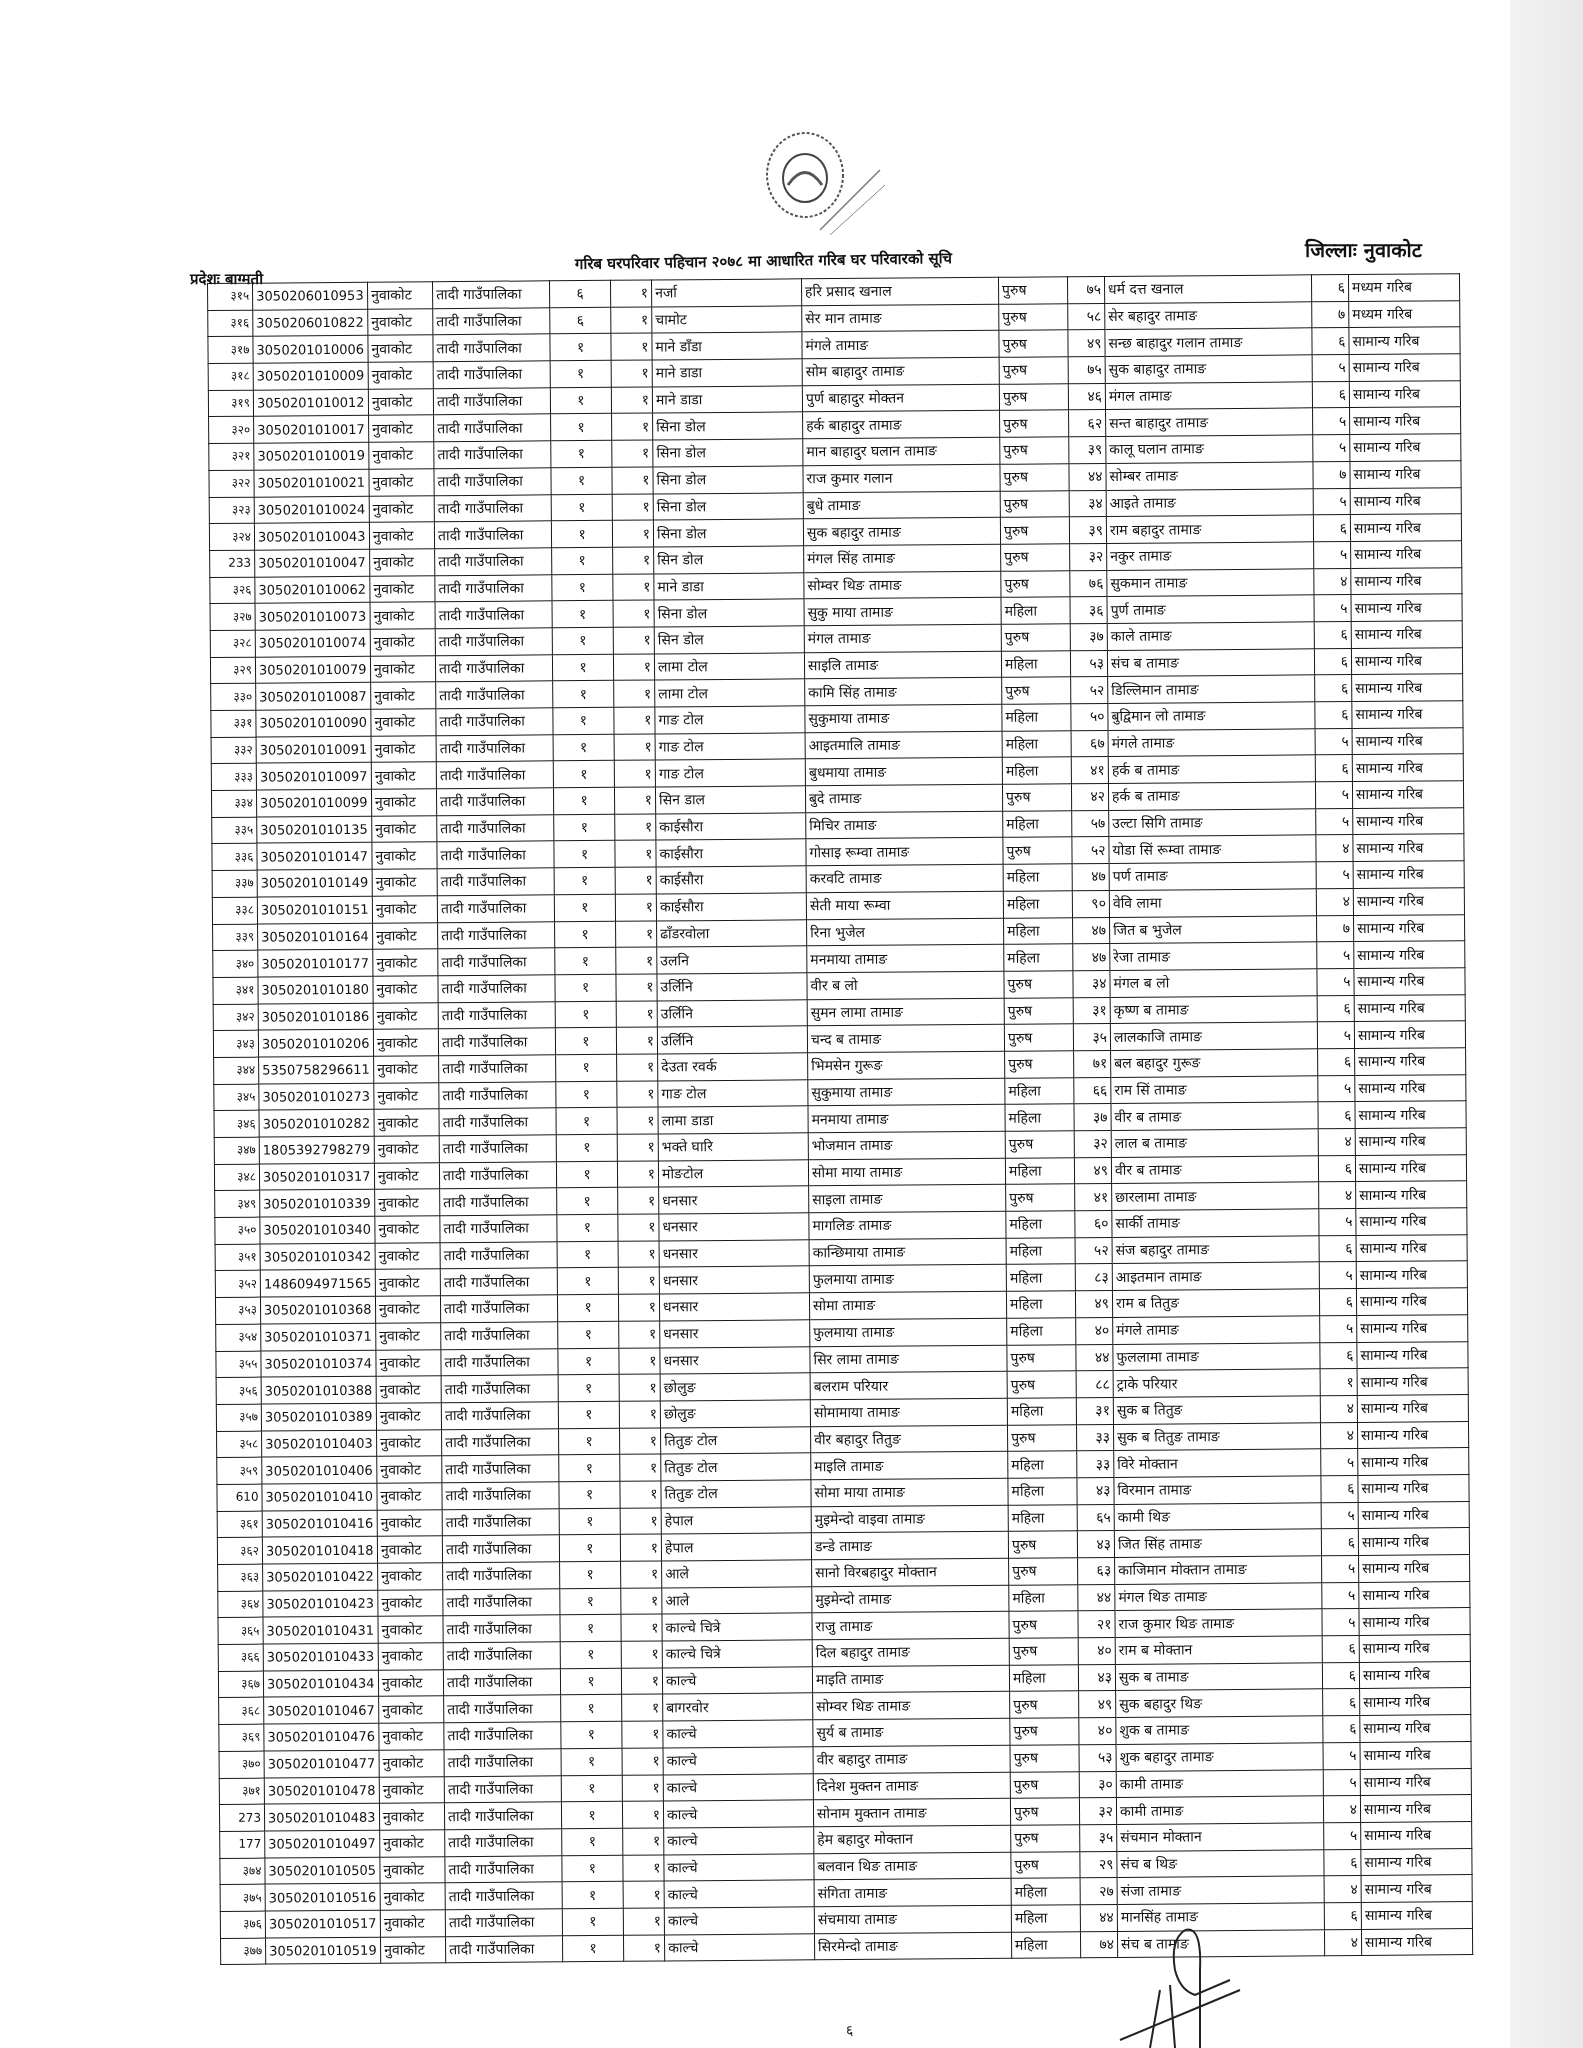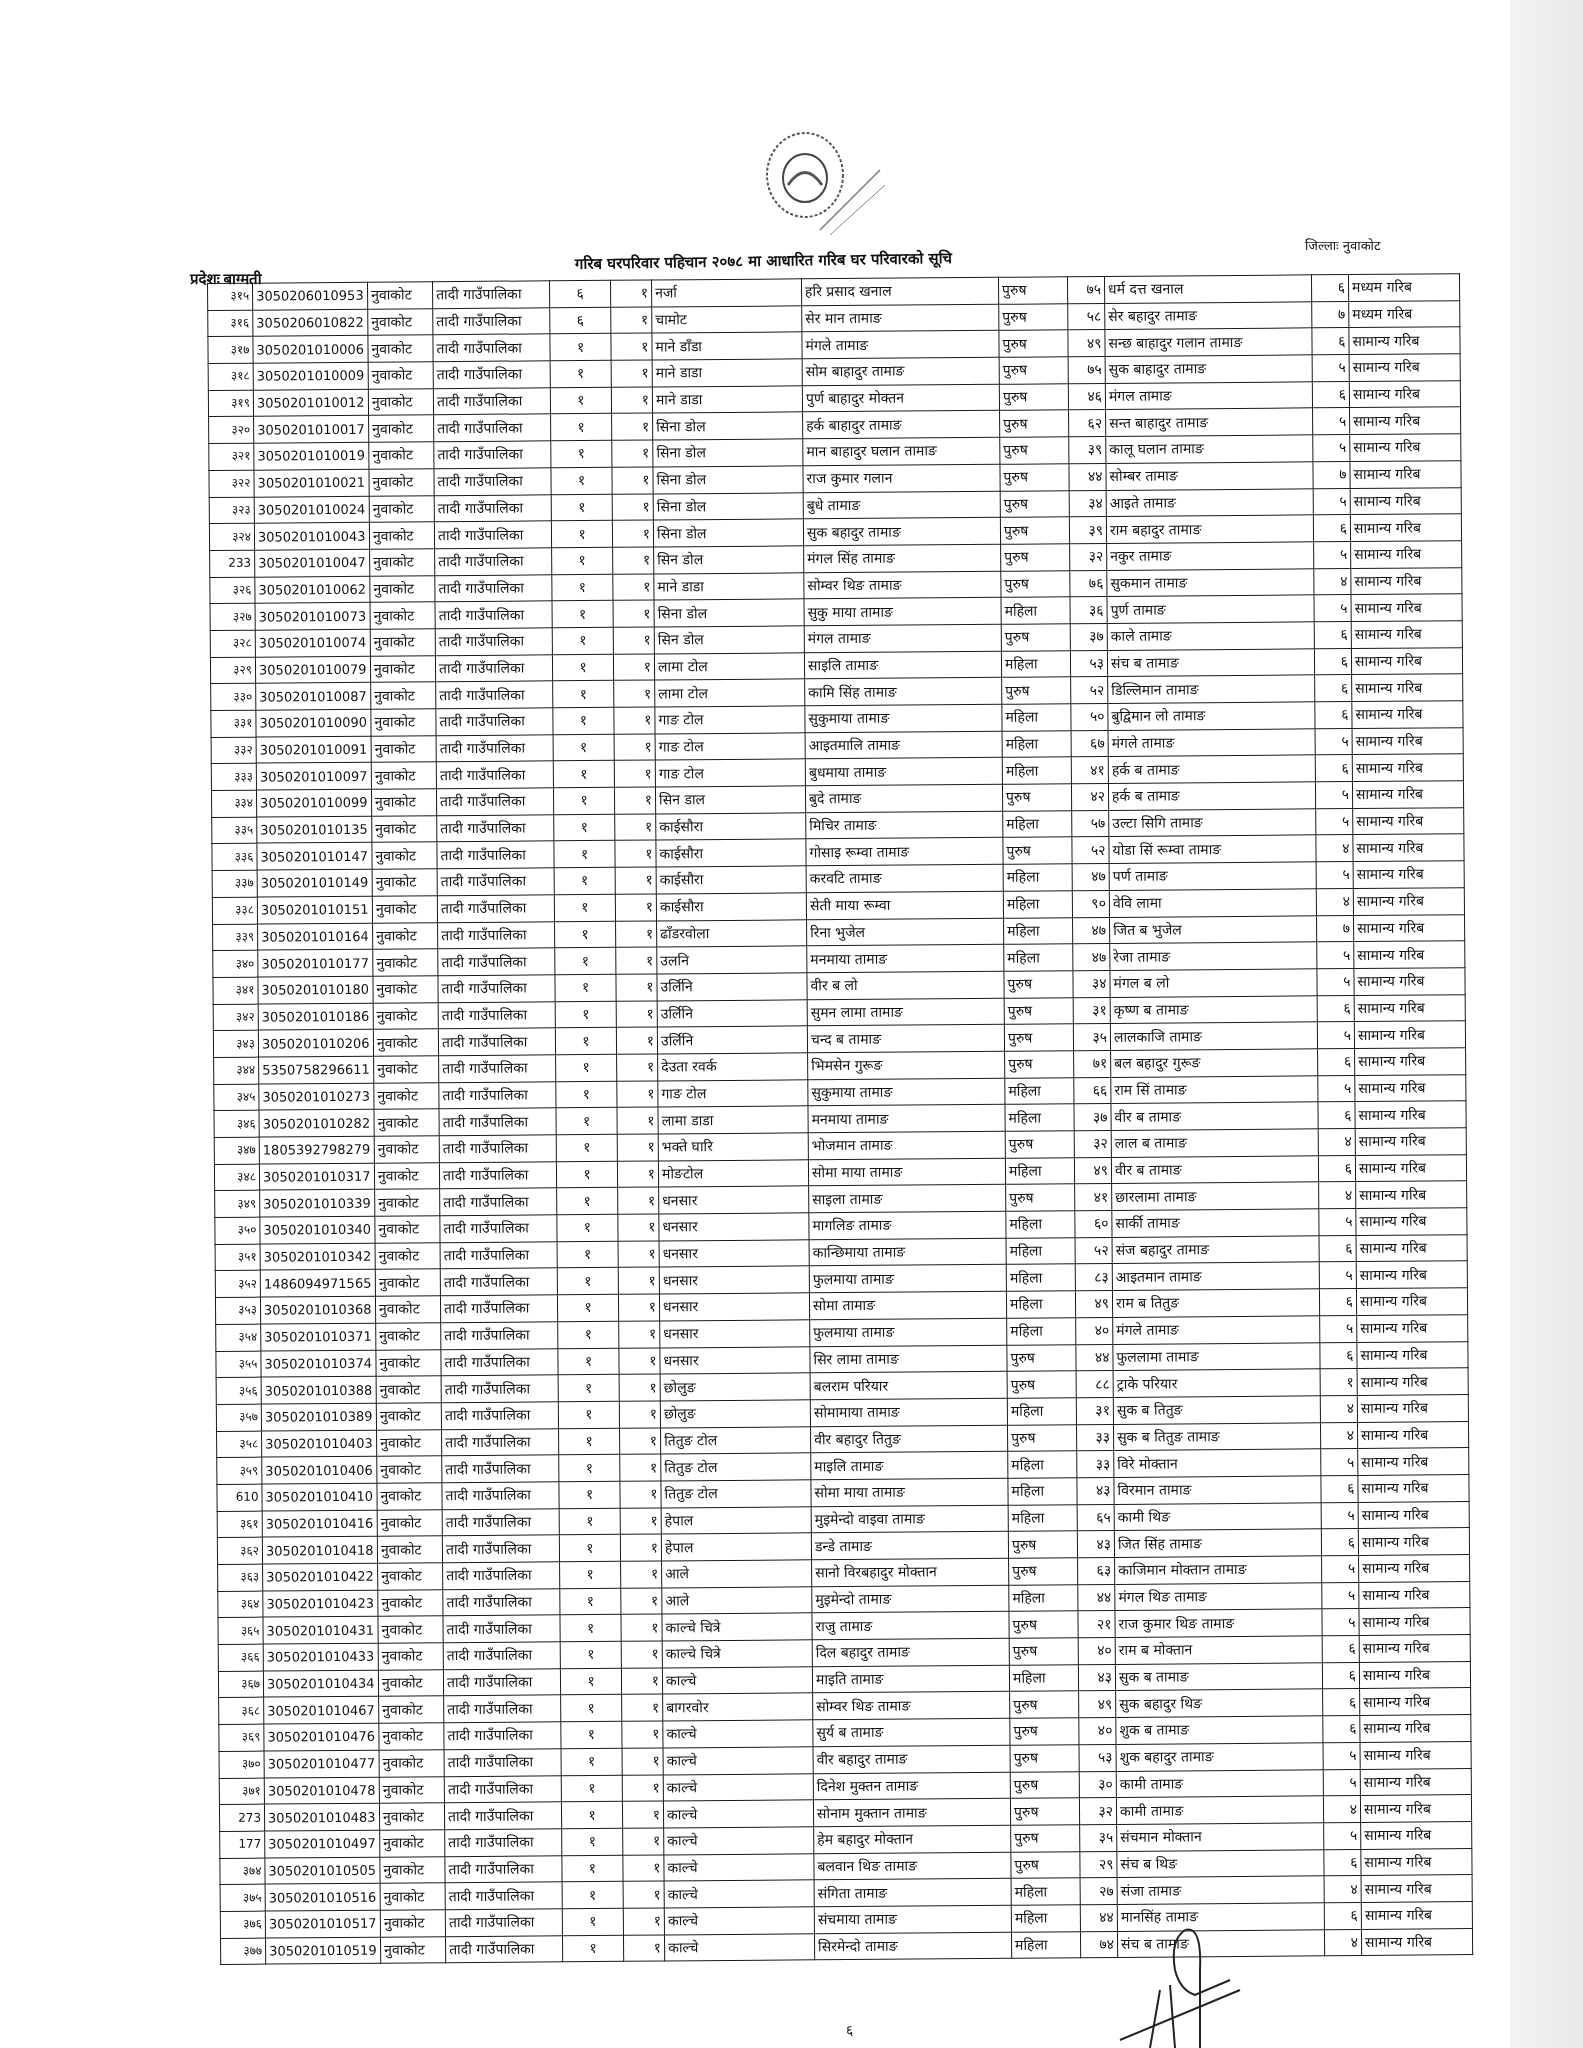--- a/index.html
+++ b/index.html
@@ -8,28 +8,28 @@
     font-family: "DejaVu Sans", sans-serif; color: #111;
   }
   .page-edge {
     position: absolute; left: 1510px; top: 0; width: 73px; height: 2048px;
     background: linear-gradient(to right, #f3f3f3, #e8e8e8);
   }
   .seal {
     position: absolute; left: 750px; top: 130px; width: 140px; height: 110px;
   }
   .header-left {
-    position: absolute; left: 190px; top: 268px; font-size: 15px; font-weight: bold; font-family: Liberation Serif, serif;
+    position: absolute; left: 190px; top: 268px; font-size: 15px; font-weight: bold;
   }
   .header-title {
     position: absolute; left: 575px; top: 250px; font-size: 15px; font-weight: bold;
     transform: rotate(-0.9deg);
   }
   .header-right {
-    position: absolute; left: 1305px; top: 236px; font-size: 13px; font-weight: normal;
+    position: absolute; left: 1305px; top: 236px; font-size: 20px; font-weight: bold;
   }
   .table-wrap {
     position: absolute; left: 207px; top: 283px; width: 1218px;
     transform: rotate(-0.45deg); transform-origin: top left;
   }
   table { border-collapse: collapse; width: 1218px; table-layout: fixed; }
   td {
     border: 1.5px solid #1a1a1a; height: 25.7px; padding: 0 3px;
     font-size: 14px; white-space: nowrap; overflow: hidden; line-height: 25px;
   }

